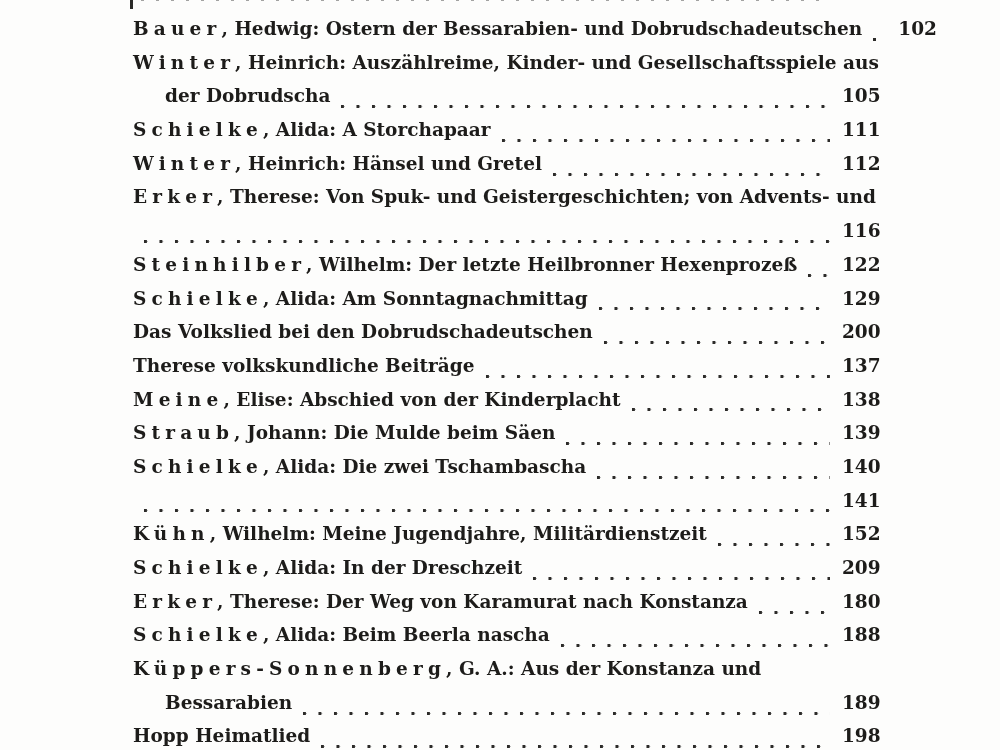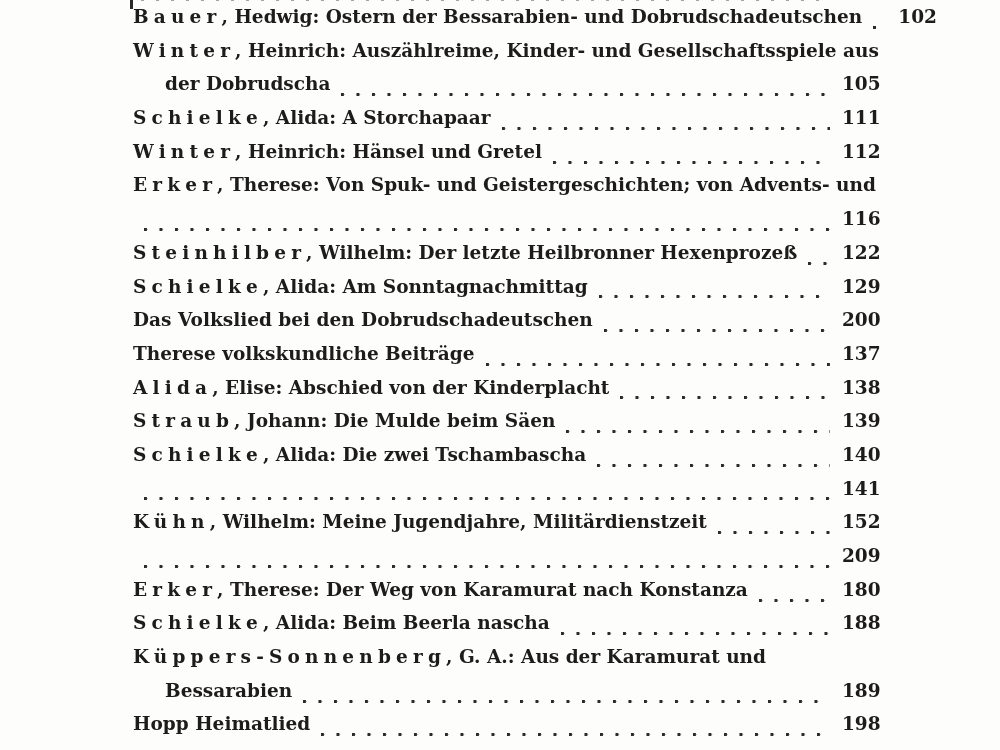--- a/index.html
+++ b/index.html
@@ -11,21 +11,21 @@
     position: relative;
     width: 1000px;
     height: 750px;
     background: #fdfdfc;
     overflow: hidden;
     font-family: "DejaVu Serif", "Liberation Serif", serif;
     font-weight: bold;
     color: #1d1c1a;
     font-size: 18.5px;
     box-sizing: border-box;
-    padding: 6px 120px 0 133px;
+    padding: 18px 120px 0 133px;
   }
   
   .top-crop-dots {
     position: absolute;
     top: -3px;
     left: 140px;
     width: 690px;
     height: 6px;
     background-image: radial-gradient(circle at 2.5px 2.5px, rgba(90,90,88,0.55) 1.5px, rgba(0,0,0,0) 1.9px);
     background-size: 15px 6px;
@@ -124,21 +124,21 @@
         <span class="entry-text"><span>Das Volkslied bei den Dobrudschadeutschen</span></span>
         <span class="leader"></span>
         <span class="page-num">200</span>
       </div>
       <div class="toc-row">
         <span class="entry-text"><span>Therese volkskundliche Beiträge</span></span>
         <span class="leader"></span>
         <span class="page-num">137</span>
       </div>
       <div class="toc-row">
-        <span class="entry-text"><span class="author-spaced">Alida</span><span>, Elise: Abschied von der Kinderplacht</span></span>
+        <span class="entry-text"><span class="author-spaced">Meine</span><span>, Elise: Abschied von der Kinderplacht</span></span>
         <span class="leader"></span>
         <span class="page-num">138</span>
       </div>
       <div class="toc-row">
         <span class="entry-text"><span class="author-spaced">Straub</span><span>, Johann: Die Mulde beim Säen</span></span>
         <span class="leader"></span>
         <span class="page-num">139</span>
       </div>
       <div class="toc-row">
         <span class="entry-text"><span class="author-spaced">Schielke</span><span>, Alida: Die zwei Tschambascha</span></span>
@@ -148,35 +148,36 @@
       <div class="toc-row">
         <span class="leader"></span>
         <span class="page-num">141</span>
       </div>
       <div class="toc-row">
         <span class="entry-text"><span class="author-spaced">Kühn</span><span>, Wilhelm: Meine Jugendjahre, Militärdienstzeit</span></span>
         <span class="leader"></span>
         <span class="page-num">152</span>
       </div>
       <div class="toc-row">
+        <span class="entry-text"><span class="author-spaced">Schielke</span><span>, Alida: In der Dreschzeit</span></span>
         <span class="leader"></span>
         <span class="page-num">209</span>
       </div>
       <div class="toc-row">
         <span class="entry-text"><span class="author-spaced">Erker</span><span>, Therese: Der Weg von Karamurat nach Konstanza</span></span>
         <span class="leader"></span>
         <span class="page-num">180</span>
       </div>
       <div class="toc-row">
         <span class="entry-text"><span class="author-spaced">Schielke</span><span>, Alida: Beim Beerla nascha</span></span>
         <span class="leader"></span>
         <span class="page-num">188</span>
       </div>
       <div class="toc-row">
-        <span class="entry-text"><span class="author-spaced">Küppers-Sonnenberg</span><span>, G. A.: Aus der Karamurat und</span></span>
+        <span class="entry-text"><span class="author-spaced">Küppers-Sonnenberg</span><span>, G. A.: Aus der Konstanza und</span></span>
       </div>
       <div class="toc-row">
         <span class="entry-text wrap-line">Bessarabien</span>
         <span class="leader"></span>
         <span class="page-num">189</span>
       </div>
       <div class="toc-row">
         <span class="entry-text"><span>Hopp Heimatlied</span></span>
         <span class="leader"></span>
         <span class="page-num">198</span>

